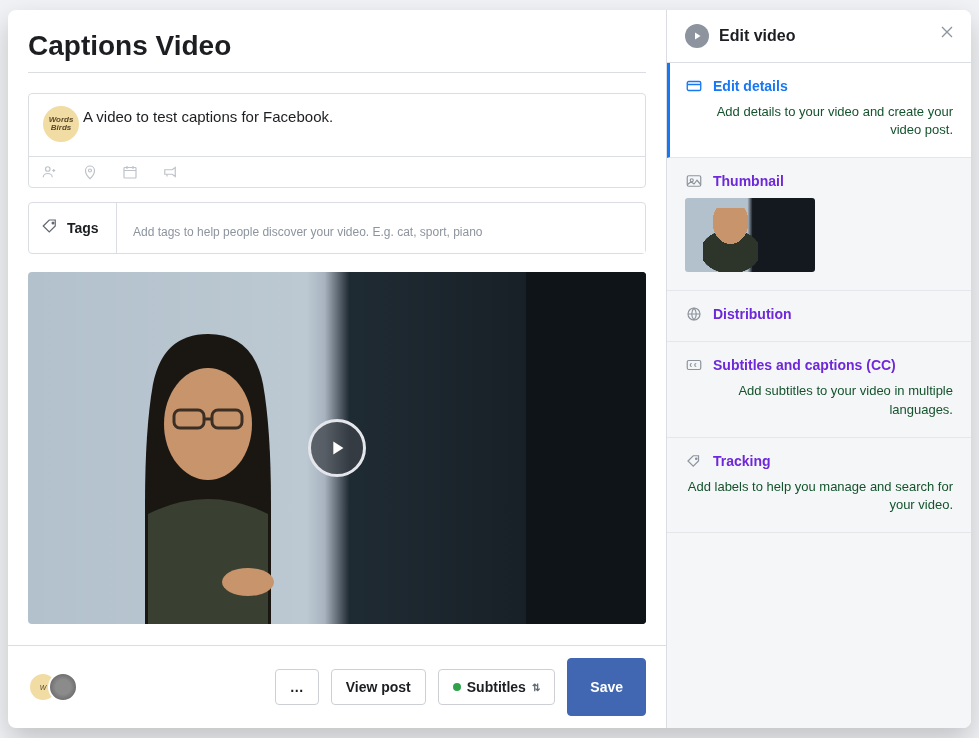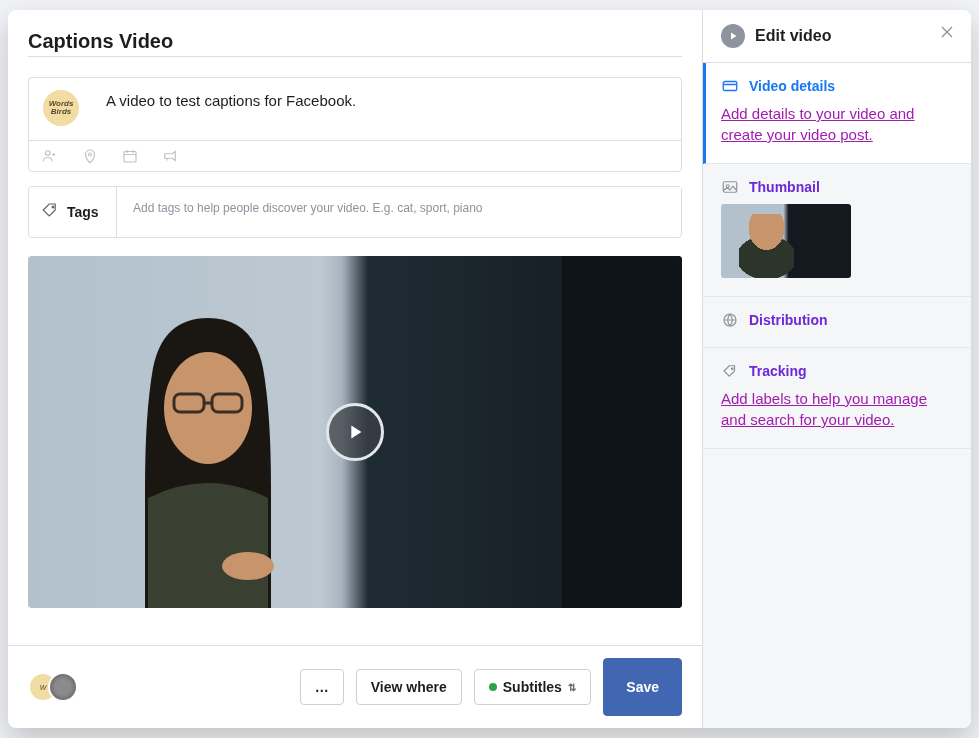--- a/index.html
+++ b/index.html
@@ -25,24 +25,24 @@
   display: flex;
   flex-direction: column;
   overflow: hidden;
 }
 .main-content {
   flex: 1;
   padding: 20px 20px 0 20px;
   overflow: hidden;
 }
 .title {
-  font-size: 20px;
+  font-size: 28px;
   font-weight: 600;
   color: #1c1e21;
-  margin-bottom: 3px;
+  margin-bottom: 10px;
 }
 hr.divider {
   border: none;
   border-top: 1px solid #dadde1;
   margin-bottom: 20px;
 }
 .card {
   border: 1px solid #dadde1;
   border-radius: 4px;
   background: #fff;
@@ -66,21 +66,21 @@
   justify-content: center;
   font-size: 8px;
   line-height: 1;
   font-style: italic;
   color: #5a4a2a;
   font-weight: 600;
   text-align: center;
   flex-shrink: 0;
 }
 .composer-text {
-  margin-left: 27px;
+  margin-left: 4px;
   font-size: 15px;
   color: #1c1e21;
   padding-top: 2px;
 }
 .composer-footer {
   border-top: 1px solid #dadde1;
   padding: 6px 12px;
   display: flex;
   gap: 22px;
 }
@@ -88,21 +88,21 @@
   color: #bec3c9;
   width: 18px;
   height: 18px;
   display: flex;
   align-items: center;
   justify-content: center;
   cursor: pointer;
 }
 .tags-row {
   display: flex;
-  align-items: flex-start;
+  align-items: flex-end;
   margin-bottom: 18px;
 }
 .tags-label-cell {
   display: flex;
   align-items: center;
   gap: 8px;
   padding: 14px 12px;
   border-right: 1px solid #dadde1;
   min-width: 88px;
 }
@@ -206,26 +206,27 @@
   background: #4267b2;
   color: #fff;
   border-color: #4267b2;
   padding: 20px 22px;
 }
 .status-dot {
   width: 8px; height: 8px; border-radius: 50%; background: #31a24c;
 }
 .caret { font-size: 10px; color: #606770; }
 .sidebar {
-  width: 269px;
+  width: 305px;
   border-left: 1px solid #dadde1;
   background: #f5f6f7;
   display: flex;
   flex-direction: column;
   position: relative;
+  text-align: right;
 }
 .sidebar-header {
   display: flex;
   align-items: center;
   gap: 10px;
   padding: 14px 18px 14px 18px;
   background: #fff;
   border-bottom: 1px solid #dadde1;
 }
 .sidebar-header .icon-circle {
@@ -268,24 +269,23 @@
   font-weight: 600;
   color: #6d28d9;
 }
 .section.active .section-title { color: #1877f2; }
 .section-title .ic {
   width: 18px; height: 18px; display: flex; align-items: center; justify-content: center;
   color: #8d949e;
 }
 .section.active .section-title .ic { color: #1877f2; }
 .section-desc {
-  font-size: 15px;
-  color: #a21caf;
+  font-size: 13px;
+  color: #14532d;
   line-height: 1.4;
-  text-decoration: underline;
 }
 .thumbnail {
   width: 130px;
   height: 74px;
   border-radius: 3px;
   overflow: hidden;
   background: linear-gradient(to right, #b3c1cd 0%, #b3c1cd 48%, #14191f 52%, #14191f 100%);
   position: relative;
 }
 .thumbnail::after {
@@ -377,21 +377,21 @@
 
     <div class="bottom-bar">
       <div class="avatars">
         <div class="avatar-sm">W</div>
         <div class="avatar-sm person"></div>
       </div>
       <button class="btn icon-only">
         <span>…</span>
       </button>
       <button class="btn">
-        <span>View where</span>
+        <span>View post</span>
       </button>
       <button class="btn">
         <span class="status-dot"></span>
         <span>Subtitles</span>
         <span class="caret">⇅</span>
       </button>
       <button class="btn primary">
         <span>Save</span>
       </button>
     </div>
@@ -413,21 +413,21 @@
     </div>
 
     <div class="section active">
       <div class="section-title">
         <span class="ic">
           <svg width="18" height="18" viewBox="0 0 24 24" fill="none" stroke="currentColor" stroke-width="1.8">
               <rect x="3" y="6" width="18" height="12" rx="2"></rect>
               <path d="M3 10h18"></path>
             </svg>
         </span>
-        <span>Video details</span>
+        <span>Edit details</span>
       </div>
       <div class="section-desc">Add details to your video and create your video post.</div>
     </div>
 
     <div class="section">
       <div class="section-title">
         <span class="ic">
           <svg width="18" height="18" viewBox="0 0 24 24" fill="none" stroke="currentColor" stroke-width="1.6">
               <rect x="3" y="5" width="18" height="14" rx="2"></rect>
               <circle cx="9" cy="11" r="2"></circle>
@@ -444,20 +444,32 @@
         <span class="ic">
           <svg width="18" height="18" viewBox="0 0 24 24" fill="none" stroke="currentColor" stroke-width="1.6">
               <circle cx="12" cy="12" r="8"></circle>
               <path d="M12 4a12 12 0 0 1 0 16M12 4a12 12 0 0 0 0 16M4 12h16"></path>
             </svg>
         </span>
         <span>Distribution</span>
       </div>
     </div>
 
+    <div class="section">
+      <div class="section-title">
+        <span class="ic">
+          <svg width="18" height="18" viewBox="0 0 24 24" fill="none" stroke="currentColor" stroke-width="1.6">
+              <rect x="3" y="6" width="18" height="12" rx="2"></rect>
+              <path d="M9 10a2 2 0 1 0 0 4M15 10a2 2 0 1 0 0 4"></path>
+            </svg>
+        </span>
+        <span>Subtitles and captions (CC)</span>
+      </div>
+      <div class="section-desc">Add subtitles to your video in multiple languages.</div>
+    </div>
 
     <div class="section">
       <div class="section-title">
         <span class="ic">
           <svg width="18" height="18" viewBox="0 0 24 24" fill="none" stroke="currentColor" stroke-width="1.6">
               <path d="M4 12l7-7h7v7l-7 7-7-7z"></path>
               <circle cx="15" cy="9" r="1" fill="currentColor"></circle>
             </svg>
         </span>
         <span>Tracking</span>

